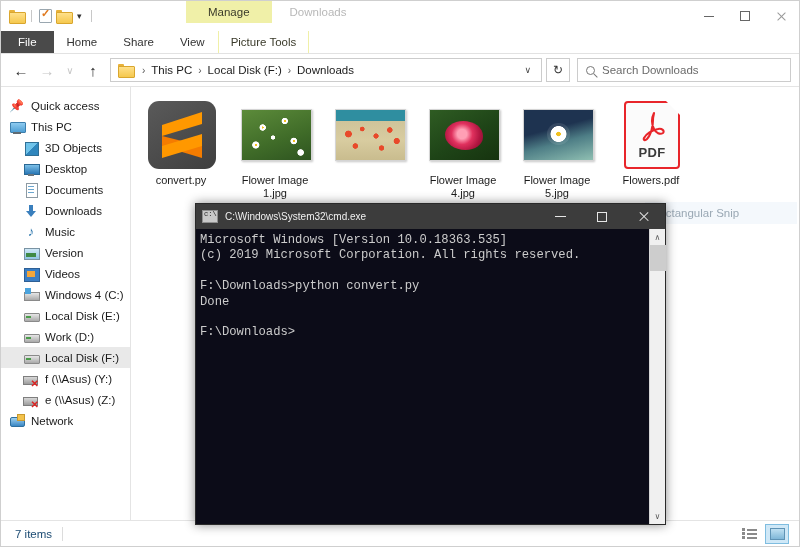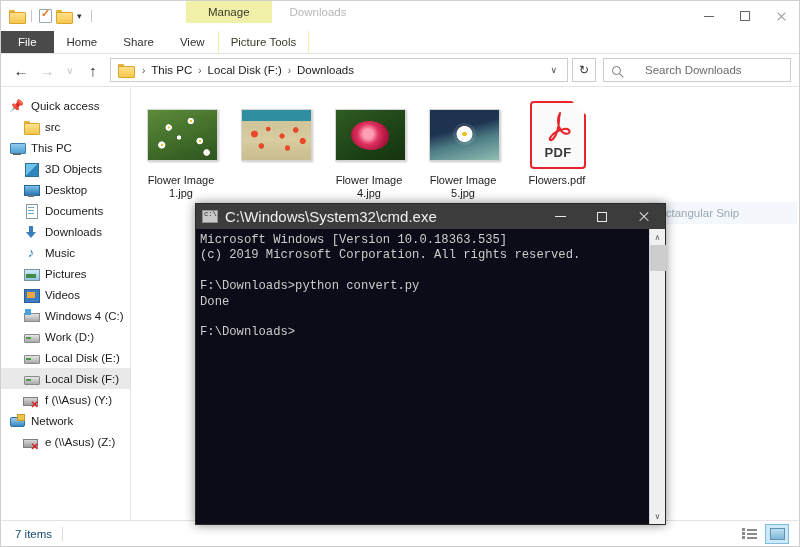--- a/index.html
+++ b/index.html
@@ -151,23 +151,23 @@
   .crumb-sep { color: #555; font-size: 10px; padding: 0 4px; }
   .addr-chevron { margin-left: auto; font-size: 9px; color: #444; padding: 0 6px; }
 
   .refreshbtn {
     width: 24px; height: 24px; margin-left: 2px;
     border: 1px solid #cccccc; background: #fff;
     display: flex; align-items: center; justify-content: center;
     font-size: 12px; color: #333;
   }
   .searchbox {
-    width: 188px; height: 24px; margin-left: 5px;
+    width: 214px; height: 24px; margin-left: 5px;
     border: 1px solid #cccccc; background: #fff;
-    display: flex; align-items: center; gap: 24px;
+    display: flex; align-items: center; gap: 7px;
     padding: 0 8px;
   }
   .searchbox .sicon {
     width: 9px; height: 9px; border: 1.3px solid #777;
     border-radius: 50%; position: relative; flex: 0 0 auto;
   }
   .searchbox .sicon::after{
     content:''; position:absolute; right:-4px; bottom:-3px;
     width:5px; height:1.3px; background:#777; transform: rotate(45deg);
   }
@@ -456,21 +456,21 @@
   .cmd-ico {
     width: 16px; height: 13px; background: #c9c9c9;
     border: 1px solid #8f8f8f; margin-right: 7px;
     position: relative; flex: 0 0 16px;
   }
   .cmd-ico::after{
     content:'c:\\'; position:absolute; left:1px; top:-1px;
     font-family:"Liberation Mono", monospace; font-size:7px; color:#222;
   }
   .cmd-title .t {
-    font-size: 15px; color: #f0f0f0;
+    font-size: 10px; color: #f0f0f0;
   }
   .cmd-wc { margin-left: auto; display: flex; height: 25px; }
   .cmd-wc > div {
     width: 42px; height: 25px;
     display: flex; align-items: center; justify-content: center;
   }
   .cmd-wc .g-min { width:11px; height:1px; background:#e6e6e6; }
   .cmd-wc .g-max { width:10px; height:10px; border:1px solid #e6e6e6; }
   .cmd-wc .g-close { position:relative; width:12px; height:12px; }
   .cmd-wc .g-close::before,.cmd-wc .g-close::after{
@@ -575,24 +575,20 @@
     </div>
   </div>
 
   <div class="body">
 
     <div class="sidebar" id="sidebar">
         <div class="navrow">
           <span class="nico ic-pin">📌</span>
           <span class="lbl">Quick access</span>
         </div>
-        <div class="navrow lvl1">
-          <span class="nico ic-folder"></span>
-          <span class="lbl">src</span>
-        </div>
         <div class="navrow">
           <span class="nico ic-pc"></span>
           <span class="lbl">This PC</span>
         </div>
         <div class="navrow lvl1">
           <span class="nico ic-3d"></span>
           <span class="lbl">3D Objects</span>
         </div>
         <div class="navrow lvl1">
           <span class="nico ic-desk"></span>
@@ -605,58 +601,70 @@
         <div class="navrow lvl1">
           <span class="nico ic-down"></span>
           <span class="lbl">Downloads</span>
         </div>
         <div class="navrow lvl1">
           <span class="nico ic-music">♪</span>
           <span class="lbl">Music</span>
         </div>
         <div class="navrow lvl1">
           <span class="nico ic-pict"></span>
-          <span class="lbl">Pictures</span>
+          <span class="lbl">Version</span>
         </div>
         <div class="navrow lvl1">
           <span class="nico ic-vid"></span>
           <span class="lbl">Videos</span>
         </div>
         <div class="navrow lvl1">
           <span class="nico ic-drive-win"></span>
           <span class="lbl">Windows 4 (C:)</span>
         </div>
         <div class="navrow lvl1">
           <span class="nico ic-drive"></span>
+          <span class="lbl">Local Disk (E:)</span>
+        </div>
+        <div class="navrow lvl1">
+          <span class="nico ic-drive"></span>
           <span class="lbl">Work (D:)</span>
-        </div>
-        <div class="navrow lvl1">
-          <span class="nico ic-drive"></span>
-          <span class="lbl">Local Disk (E:)</span>
         </div>
         <div class="navrow lvl1 sel">
           <span class="nico ic-drive"></span>
           <span class="lbl">Local Disk (F:)</span>
         </div>
         <div class="navrow lvl1">
           <span class="nico ic-netdrive"></span>
           <span class="lbl">f (\\Asus) (Y:)</span>
         </div>
+        <div class="navrow lvl1">
+          <span class="nico ic-netdrive"></span>
+          <span class="lbl">e (\\Asus) (Z:)</span>
+        </div>
         <div class="navrow">
           <span class="nico ic-net"></span>
           <span class="lbl">Network</span>
         </div>
-        <div class="navrow lvl1">
-          <span class="nico ic-netdrive"></span>
-          <span class="lbl">e (\\Asus) (Z:)</span>
-        </div>
       </div>
 
     <div class="content">
       <div class="grid" id="filegrid">
+          <div class="item">
+            <div class="thumbwrap">
+              <div class="sublime">
+                <svg width="42" height="48" viewBox="0 0 42 48">
+                  <path d="M41 13 L41 1 L1 14 L1 25 L41 13 Z" fill="#ff9800"></path>
+                  <path d="M1 25 L1 35 L41 47 L41 35 L1 25 Z" fill="#f57c00"></path>
+                  <path d="M41 35 L41 23 L1 35 L1 47 Z" fill="#ff9800"></path>
+                </svg>
+              </div>
+            </div>
+            <div class="name">convert.py</div>
+          </div>
           <div class="item">
             <div class="thumbwrap">
               <div class="photo ph1"></div>
             </div>
             <div class="name">Flower Image 1.jpg</div>
           </div>
           <div class="item">
             <div class="thumbwrap">
               <div class="photo ph3"></div>
             </div>

